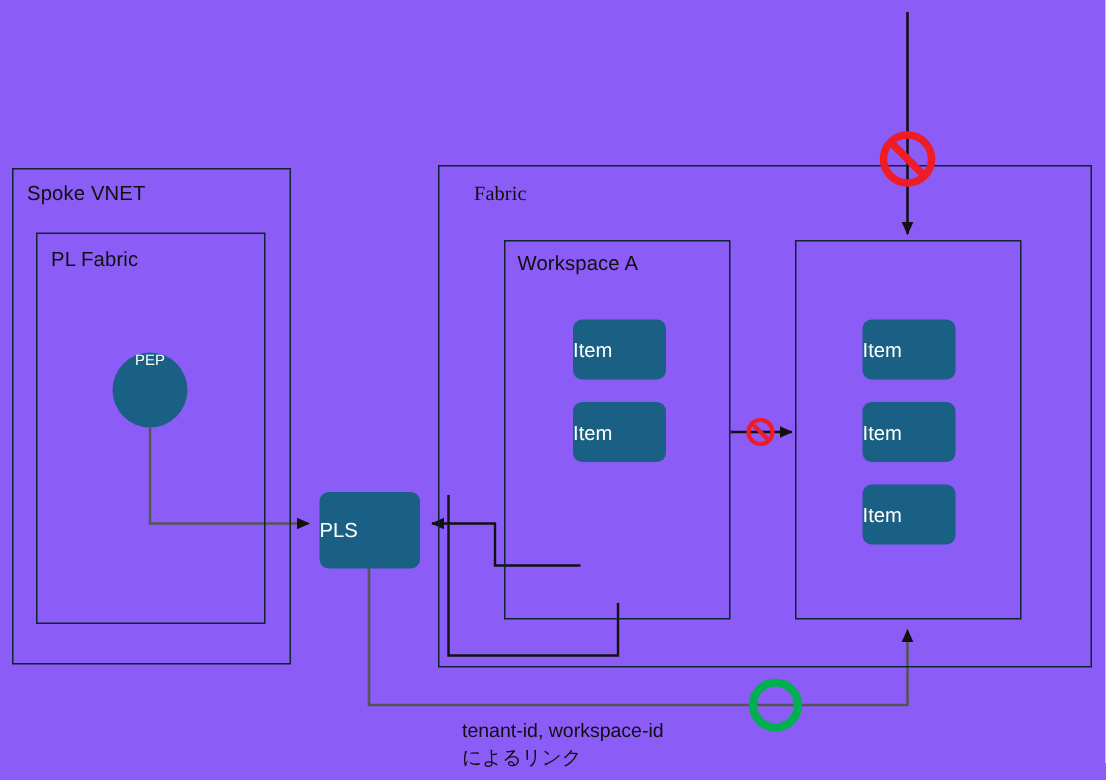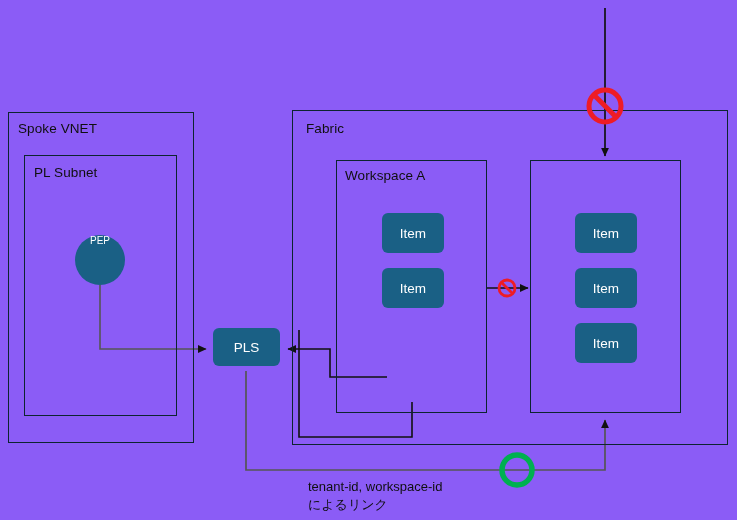--- a/index.html
+++ b/index.html
@@ -39,21 +39,21 @@
     letter-spacing: 0.1px;
   }
   .node-rect {
     position: absolute;
     background: #1a6085;
     border-radius: 6px;
     color: #ffffff;
     font-size: 13.5px;
     display: flex;
     align-items: center;
-    justify-content: center;
+    justify-content: flex-start;
     box-sizing: border-box;
   }
   .node-circle {
     position: absolute;
     background: #1a6085;
     border-radius: 50%;
     color: #ffffff;
     font-size: 10px;
     display: flex;
     align-items: flex-start;
@@ -95,35 +95,35 @@
 
     <path d="M246,371 L246,470 L605,470 L605,420" stroke="#555555" stroke-width="1.7" fill="none" marker-end="url(#arrowGray)"></path>
 
     <path d="M194,300 L194,380" stroke="#0d2430" stroke-width="1.4" fill="none" opacity="0"></path>
   </svg>
 
   <div class="container-box" style="left:8px; top:112px; width:186px; height:331px;"></div>
   <div class="container-label" style="left:18px; top:120px;">Spoke VNET</div>
 
   <div class="container-box" style="left:24px; top:155px; width:153px; height:261px;"></div>
-  <div class="container-label" style="left:34px; top:164px;">PL Subnet</div>
+  <div class="container-label" style="left:34px; top:164px;">PL Fabric</div>
 
   <div class="container-box" style="left:292px; top:110px; width:436px; height:335px;"></div>
-  <div class="container-label" style="left:306px; top:120px;">Fabric</div>
+  <div class="container-label" style="left:316px; top:120px;font-family:Liberation Serif, serif;">Fabric</div>
 
   <div class="container-box" style="left:336px; top:160px; width:151px; height:253px;"></div>
   <div class="container-label" style="left:345px; top:167px;">Workspace A</div>
 
   <div class="container-box" style="left:530px; top:160px; width:151px; height:253px;"></div>
 
   <div class="node-circle" style="left:75px; top:235px; width:50px; height:50px;">
     <span>PEP</span>
   </div>
 
-  <div class="node-rect" style="left:213px; top:328px; width:67px; height:38px;">
+  <div class="node-rect" style="left:213px; top:328px; width:67px; height:51px;">
     <span>PLS</span>
   </div>
 
 
   <div class="node-rect" style="left:382px; top:213px; width:62px; height:40px;">
     <span>Item</span>
   </div>
   <div class="node-rect" style="left:382px; top:268px; width:62px; height:40px;">
     <span>Item</span>
   </div>

